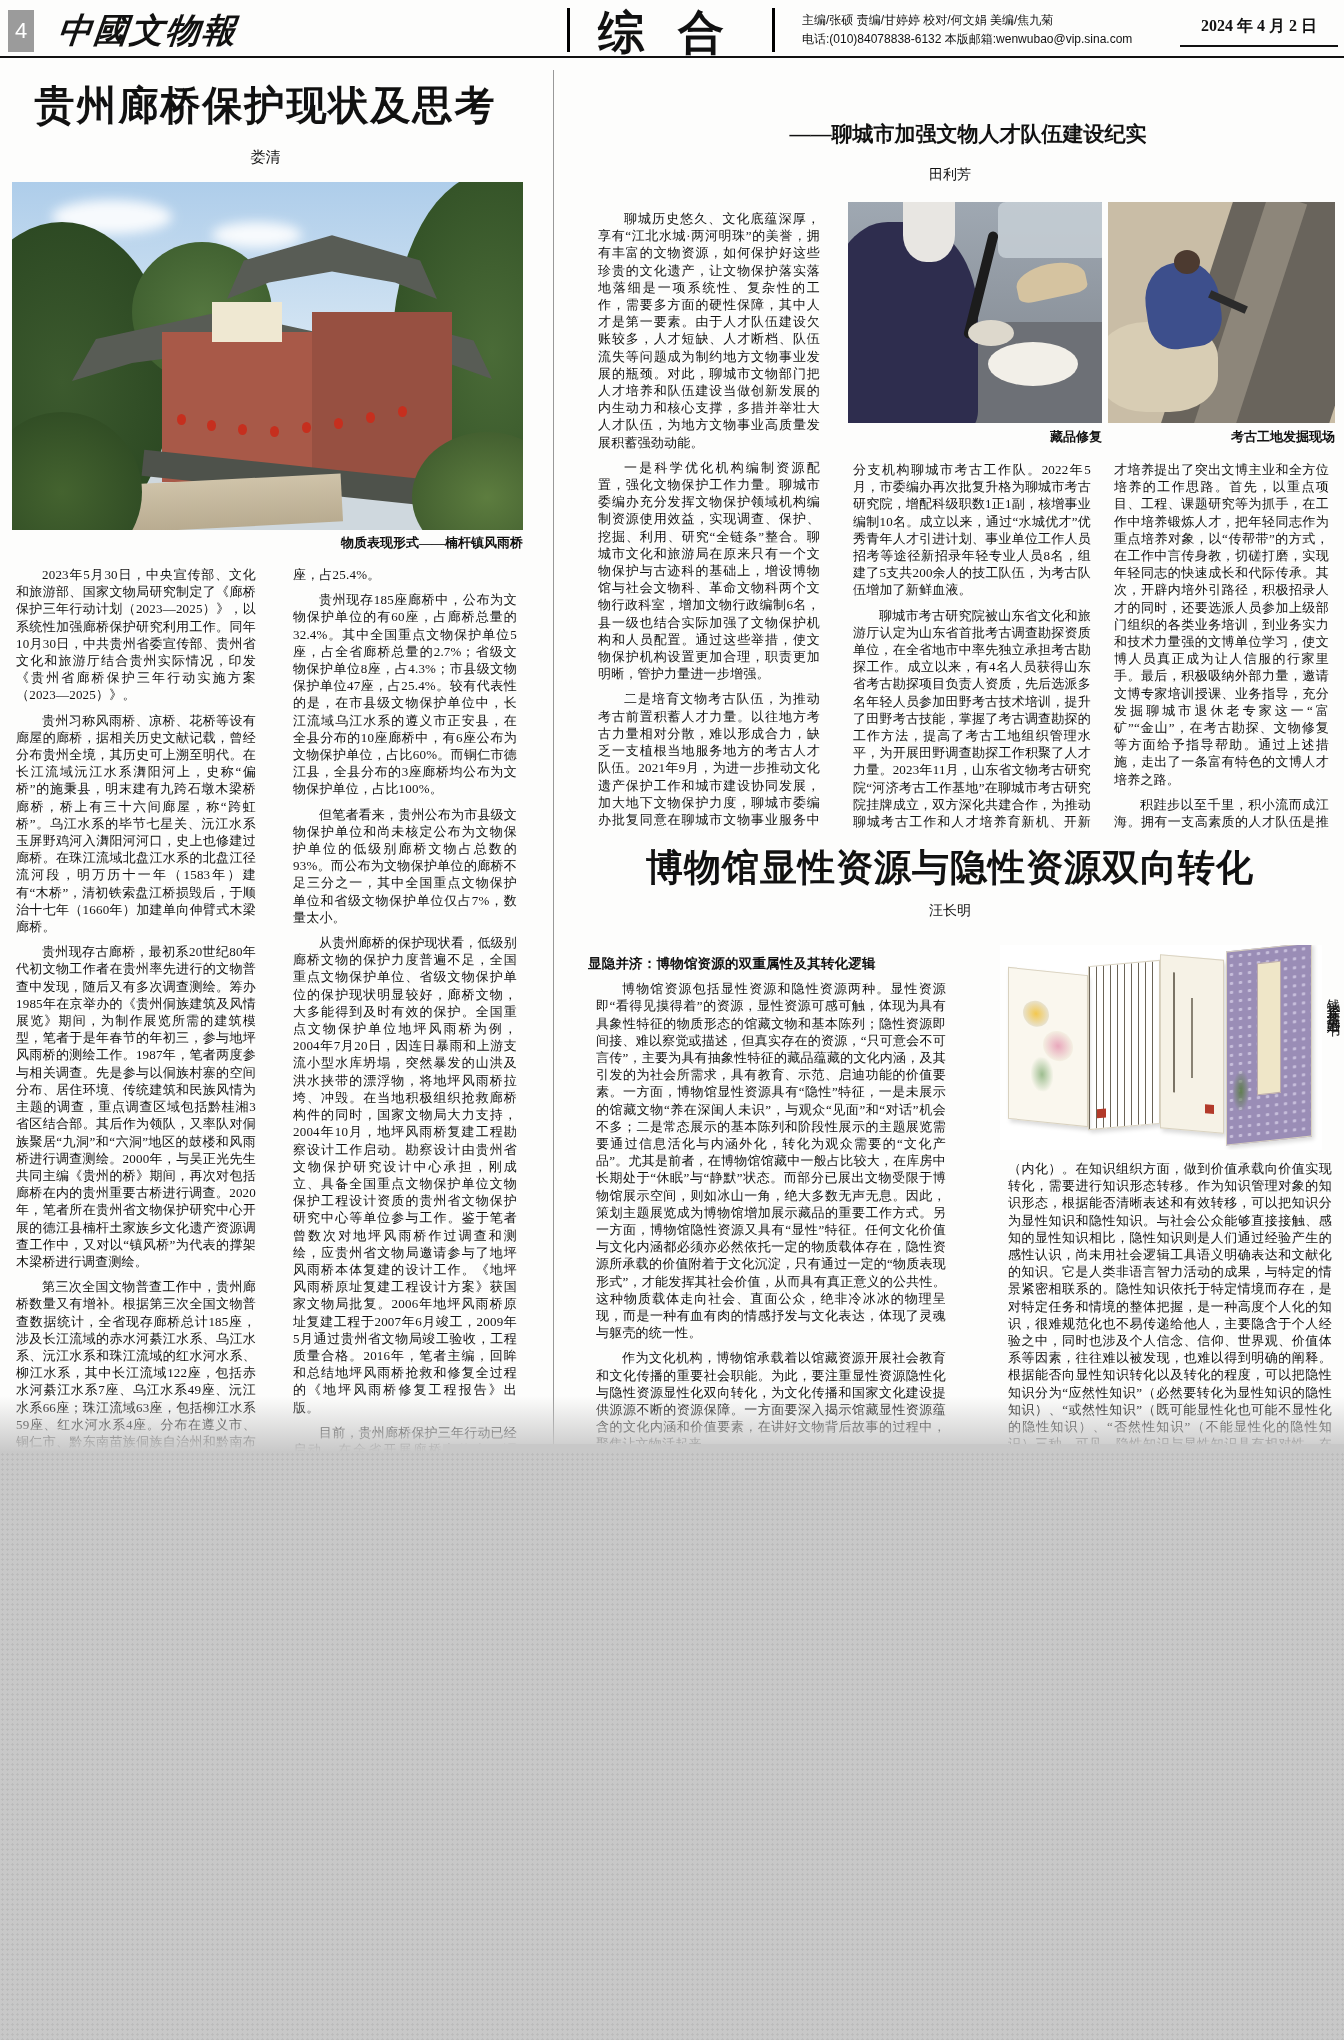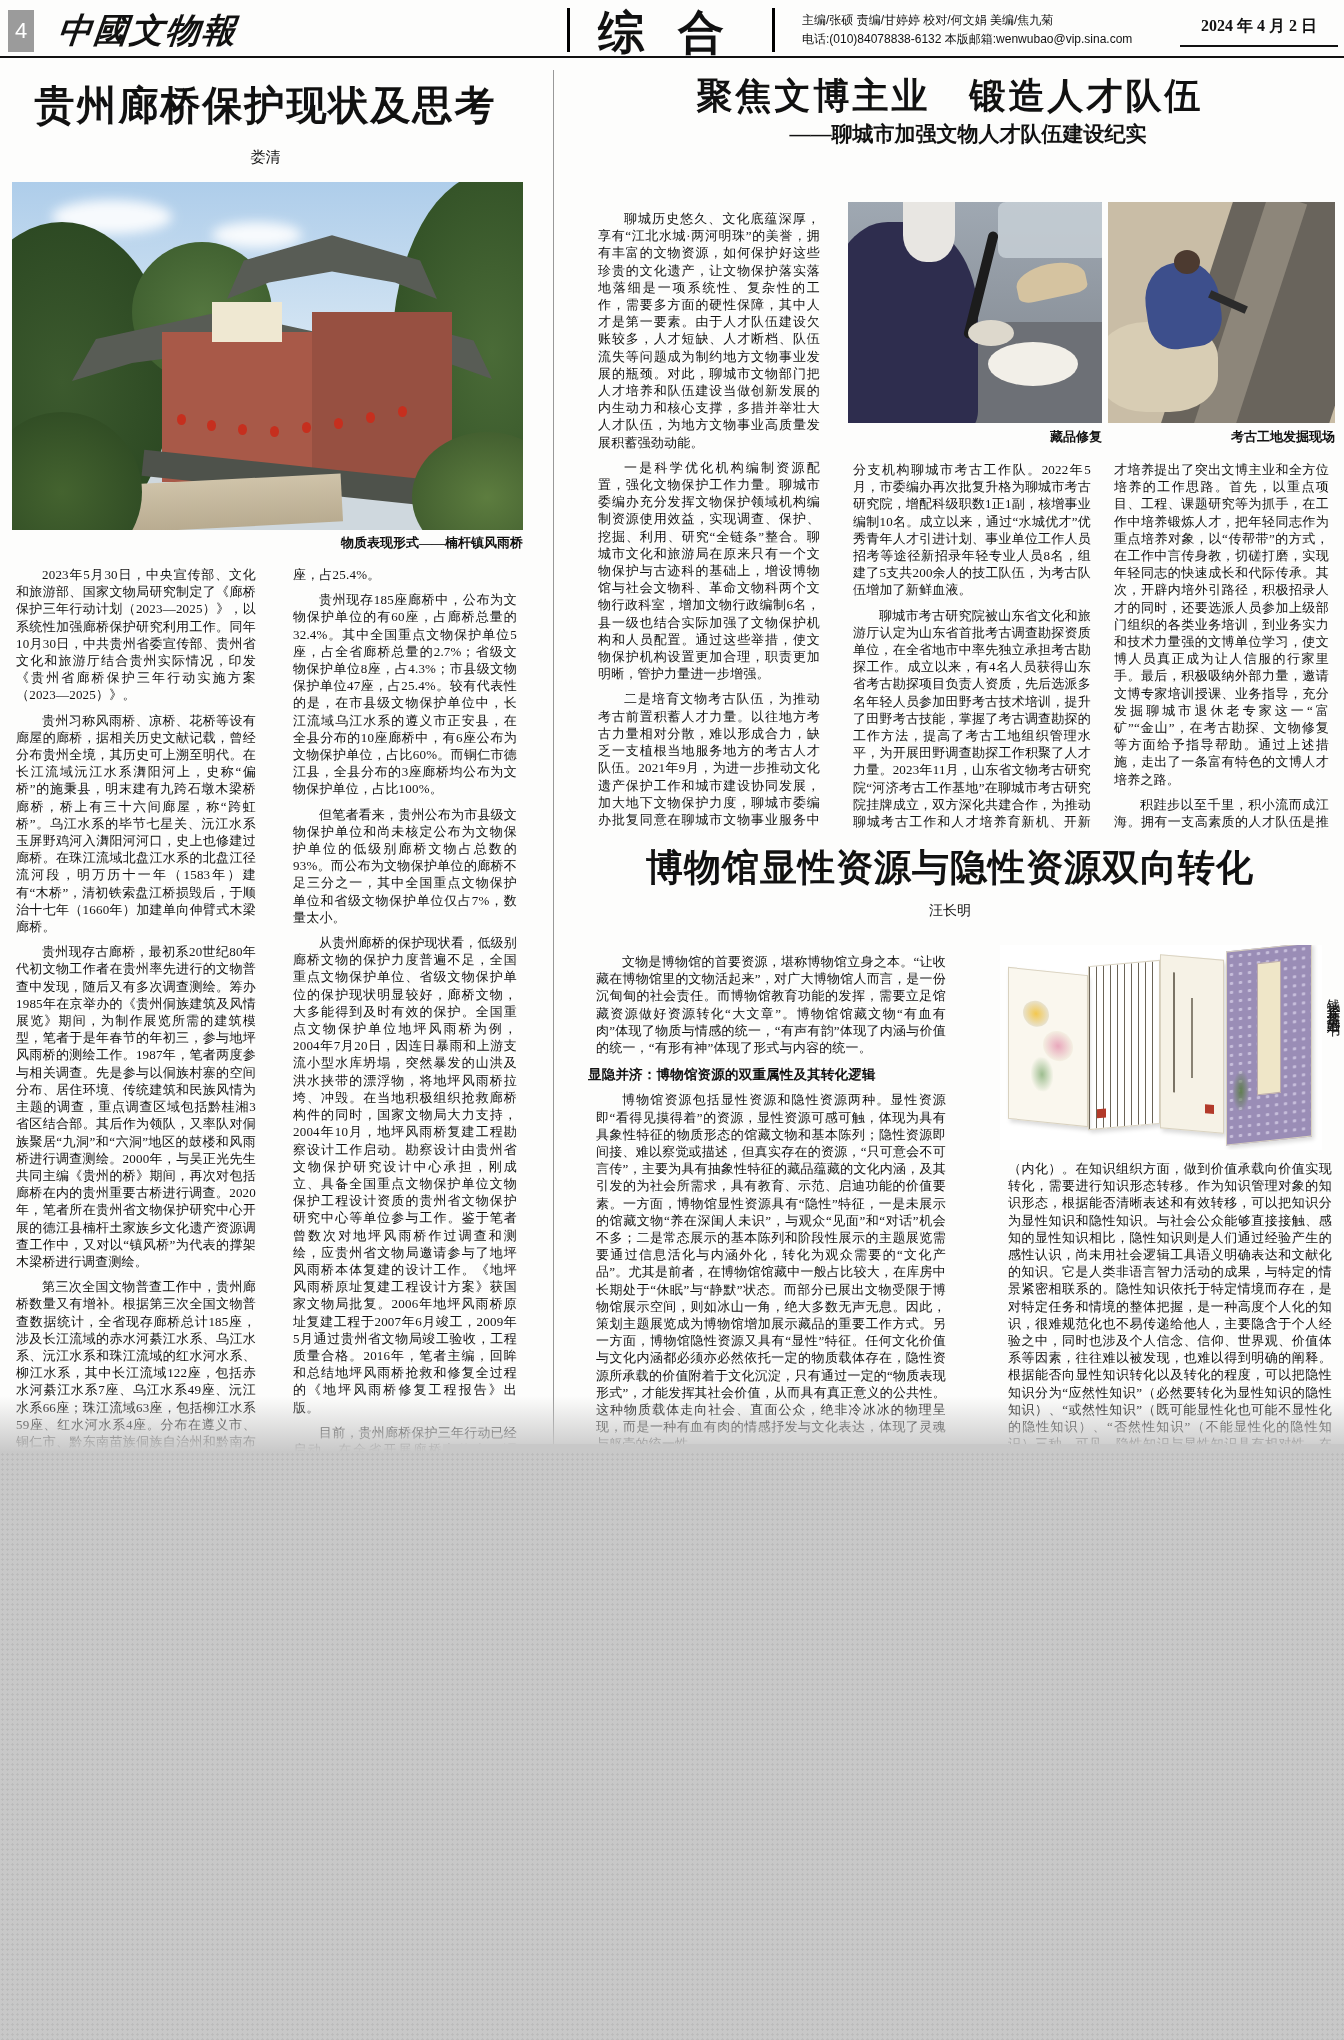--- a/index.html
+++ b/index.html
@@ -135,22 +135,22 @@
       </div>
     <div class="col" style="left:285px;top:558px;width:240px;height:898px;">
         <p class="noindent">座，占25.4%。</p>
         <p>贵州现存185座廊桥中，公布为文物保护单位的有60座，占廊桥总量的32.4%。其中全国重点文物保护单位5座，占全省廊桥总量的2.7%；省级文物保护单位8座，占4.3%；市县级文物保护单位47座，占25.4%。较有代表性的是，在市县级文物保护单位中，长江流域乌江水系的遵义市正安县，在全县分布的10座廊桥中，有6座公布为文物保护单位，占比60%。而铜仁市德江县，全县分布的3座廊桥均公布为文物保护单位，占比100%。</p>
         <p>但笔者看来，贵州公布为市县级文物保护单位和尚未核定公布为文物保护单位的低级别廊桥文物占总数的93%。而公布为文物保护单位的廊桥不足三分之一，其中全国重点文物保护单位和省级文物保护单位仅占7%，数量太小。</p>
         <p>从贵州廊桥的保护现状看，低级别廊桥文物的保护力度普遍不足，全国重点文物保护单位、省级文物保护单位的保护现状明显较好，廊桥文物，大多能得到及时有效的保护。全国重点文物保护单位地坪风雨桥为例，2004年7月20日，因连日暴雨和上游支流小型水库坍塌，突然暴发的山洪及洪水挟带的漂浮物，将地坪风雨桥拉垮、冲毁。在当地积极组织抢救廊桥构件的同时，国家文物局大力支持，2004年10月，地坪风雨桥复建工程勘察设计工作启动。勘察设计由贵州省文物保护研究设计中心承担，刚成立、具备全国重点文物保护单位文物保护工程设计资质的贵州省文物保护研究中心等单位参与工作。鉴于笔者曾数次对地坪风雨桥作过调查和测绘，应贵州省文物局邀请参与了地坪风雨桥本体复建的设计工作。《地坪风雨桥原址复建工程设计方案》获国家文物局批复。2006年地坪风雨桥原址复建工程于2007年6月竣工，2009年5月通过贵州省文物局竣工验收，工程质量合格。2016年，笔者主编，回眸和总结地坪风雨桥抢救和修复全过程的《地坪风雨桥修复工程报告》出版。</p>
         <p>目前，贵州廊桥保护三年行动已经启动，在全省开展廊桥文物专项调查，笔者有幸受邀参与其中。根据贵州提出的实施方案，拟完成省级以上文物保护单位廊桥精细化测绘工作，县级以下廊桥文物图像和基本信息全留存。但笔者看来，贵州廊桥总量不多，完全可以对贵州所有古廊桥全面进行精细化测绘工作。同时，在核实廊桥保护现状，评估廊桥价值的基础上，结合第四次全国文物普查工作，通过全省范围内的调查，争取能够补充登录、认定新发现廊桥。登录、认定的新发现廊桥，一定应是具有历史、艺术和科学价值的“古廊桥”。另外，可以利用贵州省文物保护研究中心长年开展的“贵州传统建筑影像记忆工程”，面向全省征集廊桥历史照片，并将贵州廊桥影像记录工作作为重点，在全面摸清廊桥资源家底的基础上，最终建成集廊桥基础信息、精细化测绘数据、影像资料为一体的《贵州廊桥数据库》，进一步开展与廊</p>
       </div>
   </div>
 
-  <div class="art-title" style="left:560px;top:72px;width:780px;font-size:36px;letter-spacing:3px;">聚焦文博主业　锻造人才队伍</div>
   <div class="art-title" style="left:578px;top:120px;width:780px;font-size:21px;font-weight:700;">——聊城市加强文物人才队伍建设纪实</div>
+  <div class="art-author" style="left:560px;top:166px;width:780px;font-size:14px;">田利芳</div>
 
   <div id="ph-restore" class="photo">
     <div class="abs" style="left:0;top:120px;width:254px;height:101px;background:#6d7076;"></div>
     <div class="abs" style="left:-20px;top:20px;width:150px;height:210px;background:#2e2d4e;border-radius:40% 45% 10% 10%;"></div>
     <div class="abs" style="left:55px;top:0;width:52px;height:60px;background:#e8e6e2;border-radius:0 0 45% 45%;"></div>
     <div class="abs" style="left:128px;top:28px;width:10px;height:110px;background:#1c1c1c;border-radius:5px;transform:rotate(14deg);"></div>
     <div class="abs" style="left:140px;top:140px;width:90px;height:44px;background:#f2efe8;border-radius:50%;"></div>
     <div class="abs" style="left:120px;top:118px;width:46px;height:26px;background:#ddd8cc;border-radius:50%;"></div>
     <div class="abs" style="left:168px;top:62px;width:70px;height:34px;background:#d5c3a0;border-radius:50% 50% 20% 20%;transform:rotate(-12deg);"></div>
     <div class="abs" style="left:150px;top:0;width:110px;height:56px;background:#c9d2d8;opacity:.8;border-radius:8px;"></div>
@@ -203,21 +203,20 @@
     </div>
     <div class="panel" style="left:226px;top:2px;width:84px;height:192px;transform:skewY(-6deg);background:#9a8db6;background-image:radial-gradient(#c7bedb 1.5px,rgba(0,0,0,0) 2px);background-size:9px 9px;">
       <div class="abs" style="left:30px;top:14px;width:22px;height:130px;background:#efe6c8;border:1px solid #baa;"></div>
       <div class="abs" style="left:6px;top:120px;width:16px;height:40px;background:radial-gradient(#5f7d4f,transparent 75%);"></div>
     </div>
   </div>
   <div id="book-caption">钱学森与蒋英的婚书</div>
 
   <div class="cols">
     <div class="col" style="left:588px;top:945px;width:366px;height:505px;">
-        <p>文物是博物馆的首要资源，堪称博物馆立身之本。“让收藏在博物馆里的文物活起来”，对广大博物馆人而言，是一份沉甸甸的社会责任。而博物馆教育功能的发挥，需要立足馆藏资源做好资源转化“大文章”。博物馆馆藏文物“有血有肉”体现了物质与情感的统一，“有声有韵”体现了内涵与价值的统一，“有形有神”体现了形式与内容的统一。</p>
         <p class="subhead">显隐并济：博物馆资源的双重属性及其转化逻辑</p>
         <p>博物馆资源包括显性资源和隐性资源两种。显性资源即“看得见摸得着”的资源，显性资源可感可触，体现为具有具象性特征的物质形态的馆藏文物和基本陈列；隐性资源即间接、难以察觉或描述，但真实存在的资源，“只可意会不可言传”，主要为具有抽象性特征的藏品蕴藏的文化内涵，及其引发的为社会所需求，具有教育、示范、启迪功能的价值要素。一方面，博物馆显性资源具有“隐性”特征，一是未展示的馆藏文物“养在深闺人未识”，与观众“见面”和“对话”机会不多；二是常态展示的基本陈列和阶段性展示的主题展览需要通过信息活化与内涵外化，转化为观众需要的“文化产品”。尤其是前者，在博物馆馆藏中一般占比较大，在库房中长期处于“休眠”与“静默”状态。而部分已展出文物受限于博物馆展示空间，则如冰山一角，绝大多数无声无息。因此，策划主题展览成为博物馆增加展示藏品的重要工作方式。另一方面，博物馆隐性资源又具有“显性”特征。任何文化价值与文化内涵都必须亦必然依托一定的物质载体存在，隐性资源所承载的价值附着于文化沉淀，只有通过一定的“物质表现形式”，才能发挥其社会价值，从而具有真正意义的公共性。这种物质载体走向社会、直面公众，绝非冷冰冰的物理呈现，而是一种有血有肉的情感抒发与文化表达，体现了灵魂与躯壳的统一性。</p>
         <p>作为文化机构，博物馆承载着以馆藏资源开展社会教育和文化传播的重要社会职能。为此，要注重显性资源隐性化与隐性资源显性化双向转化，为文化传播和国家文化建设提供源源不断的资源保障。一方面要深入揭示馆藏显性资源蕴含的文化内涵和价值要素，在讲好文物背后故事的过程中，聚焦让文物活起来</p>
       </div>
     <div class="col" style="left:1000px;top:1152px;width:340px;height:300px;">
         <p class="noindent">（内化）。在知识组织方面，做到价值承载向价值实现转化，需要进行知识形态转移。作为知识管理对象的知识形态，根据能否清晰表述和有效转移，可以把知识分为显性知识和隐性知识。与社会公众能够直接接触、感知的显性知识相比，隐性知识则是人们通过经验产生的感性认识，尚未用社会逻辑工具语义明确表达和文献化的知识。它是人类非语言智力活动的成果，与特定的情景紧密相联系的。隐性知识依托于特定情境而存在，是对特定任务和情境的整体把握，是一种高度个人化的知识，很难规范化也不易传递给他人，主要隐含于个人经验之中，同时也涉及个人信念、信仰、世界观、价值体系等因素，往往难以被发现，也难以得到明确的阐释。根据能否向显性知识转化以及转化的程度，可以把隐性知识分为“应然性知识”（必然要转化为显性知识的隐性知识）、“或然性知识”（既可能显性化也可能不显性化的隐性知识）、“否然性知识”（不能显性化的隐性知识）三种。可见，隐性知识与显性知识具有相对性，在一定条件下隐性知识可以转化为显性知识。“具有隐性知识的经验丰富者难以准确、客观地将隐性知识转化为显性知识，以及维持知识质量”，但“为了知识共享必须把隐性知识转化为显性知识。”</p>
       </div>
   </div>
 
   <div id="fadeband"></div>

